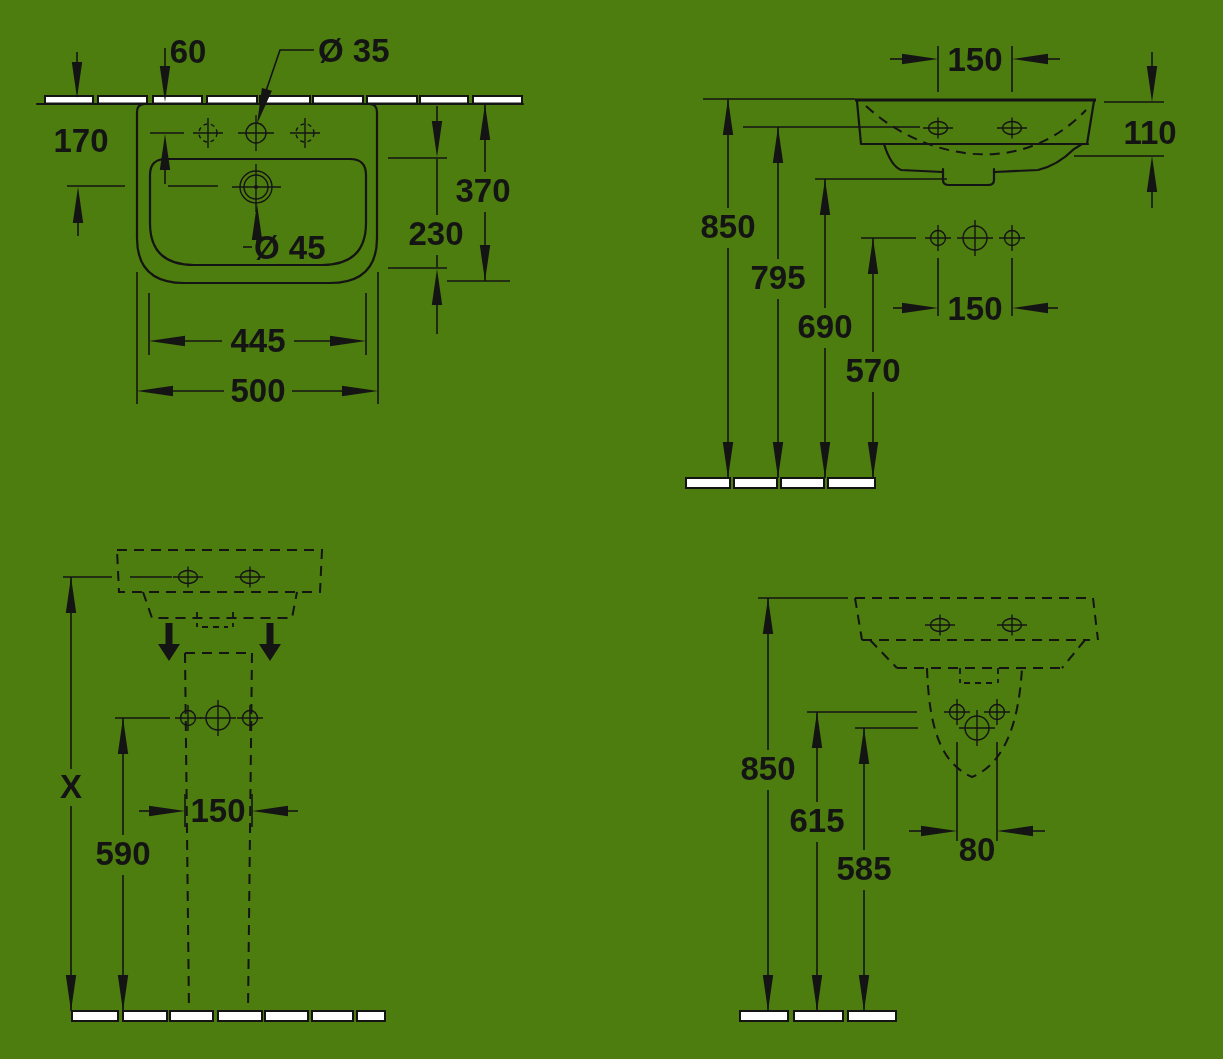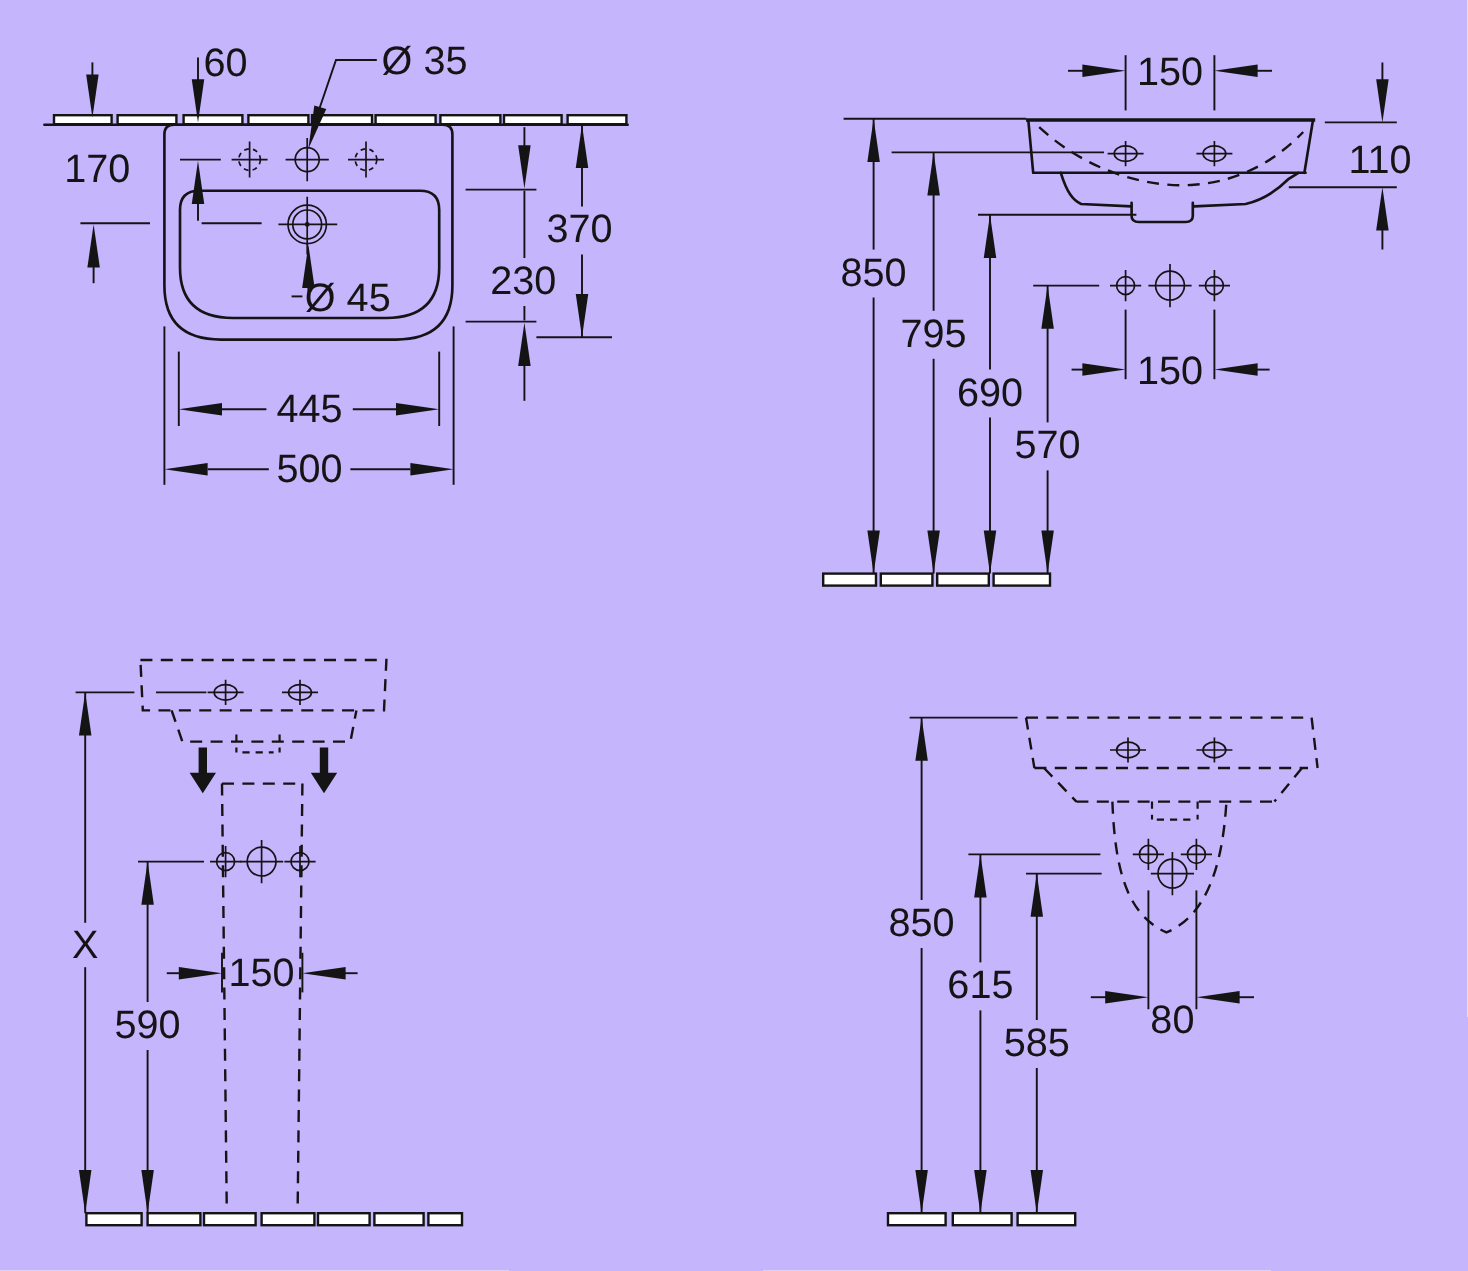--- a/index.html
+++ b/index.html
@@ -1,16 +1,16 @@
 <!DOCTYPE html>
 <html><head>
 <meta charset="utf-8">
 <style>
   html,body{margin:0;padding:0;background:#fff;}
-  .stage{width:1223px;height:1059px;position:relative;background:#c4b5fd;overflow:hidden;}
+  .stage{width:1223px;height:1059px;position:relative;background:#4d7c0f;overflow:hidden;font-weight:bold;}
   svg{display:block;}
   .ln{stroke:#141414;fill:none;stroke-width:2.2;stroke-linecap:round;}
   .ln3{stroke:#141414;fill:none;stroke-width:3;stroke-linecap:butt;}
   .dash{stroke:#141414;fill:none;stroke-width:2;stroke-dasharray:10 7;stroke-linecap:butt;}
   .dash2{stroke:#141414;fill:none;stroke-width:1.8;stroke-dasharray:6 5;}
   .dim{stroke:#141414;fill:none;stroke-width:1.6;stroke-linecap:butt;}
   .cross{stroke:#141414;fill:none;stroke-width:1.4;}
   .tile{stroke:#141414;fill:#fff;stroke-width:2;}
   .ah{fill:#141414;stroke:none;}
   .t{font-family:"Liberation Sans","DejaVu Sans",sans-serif;font-size:33px;fill:#141414;}

